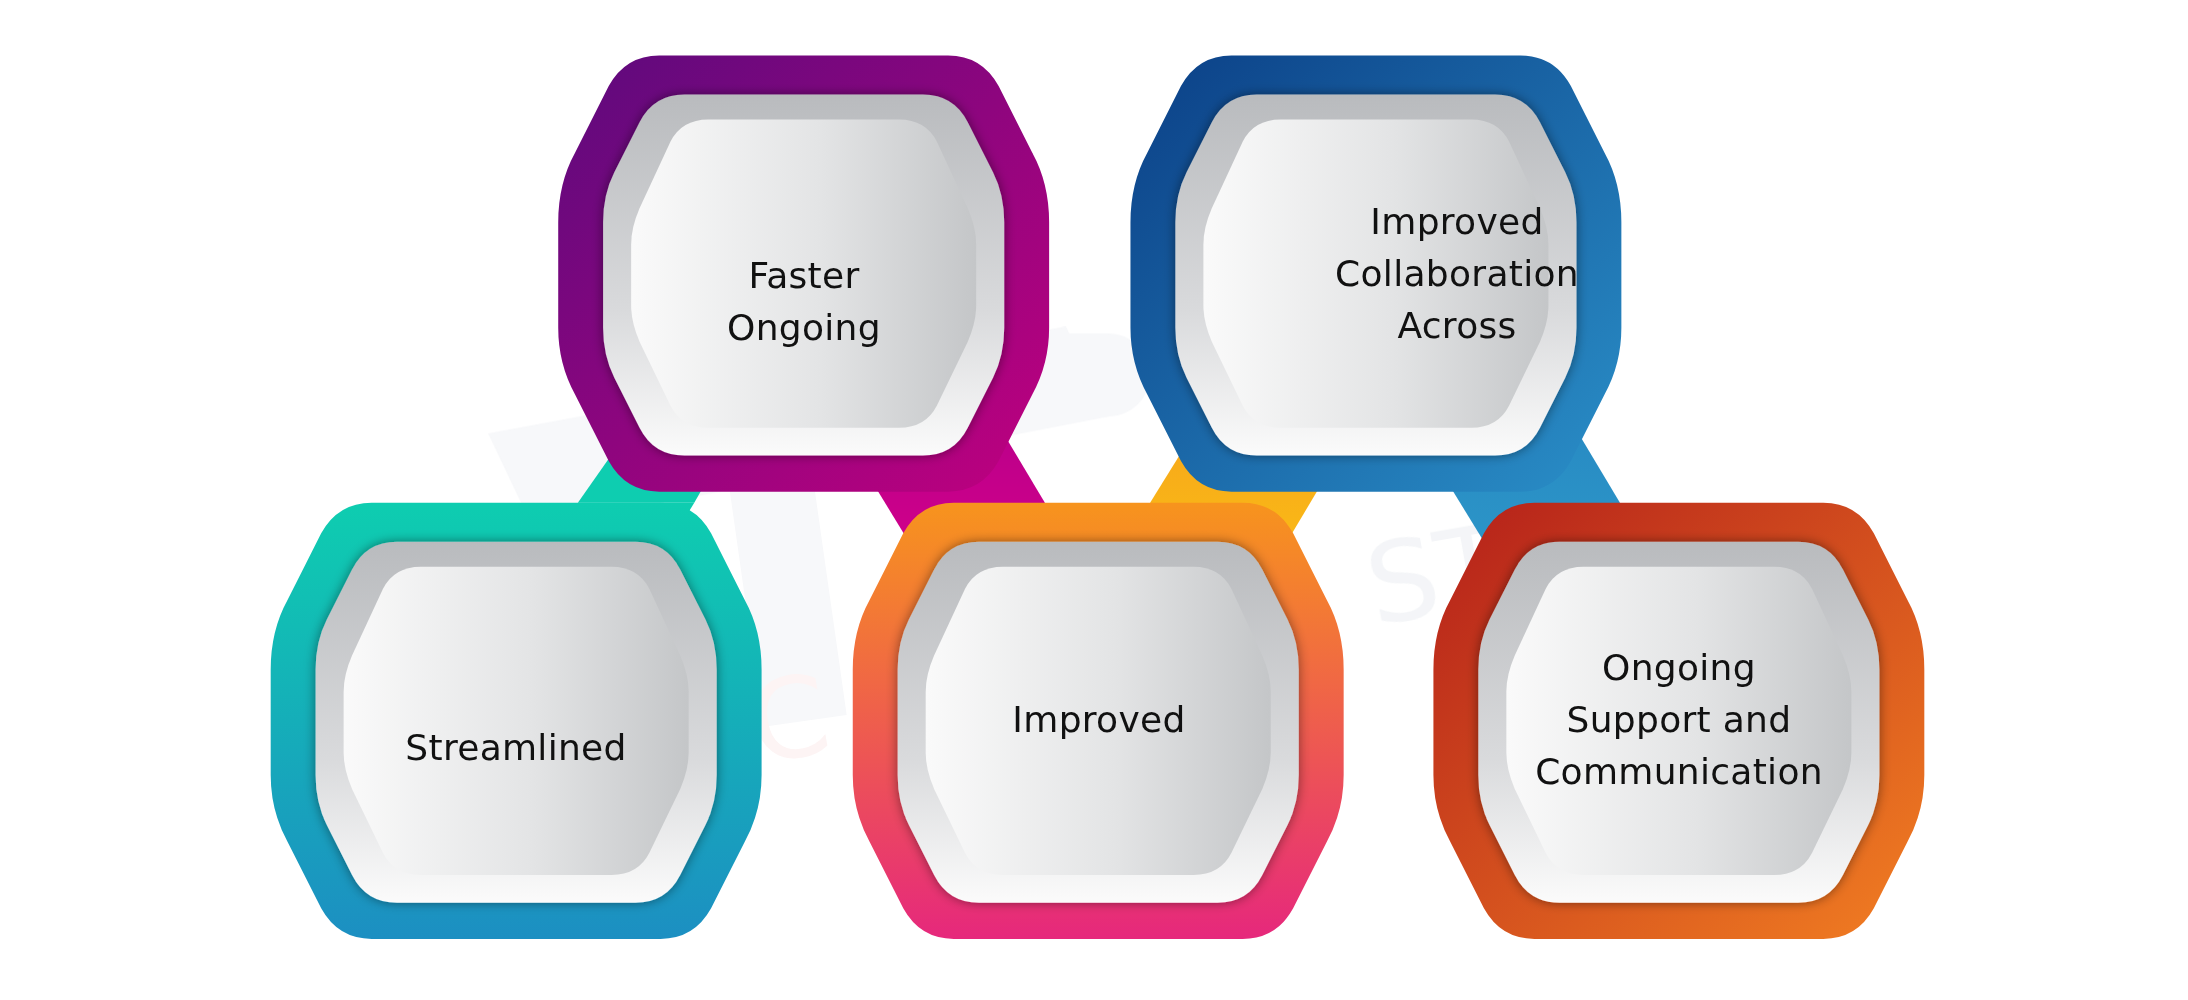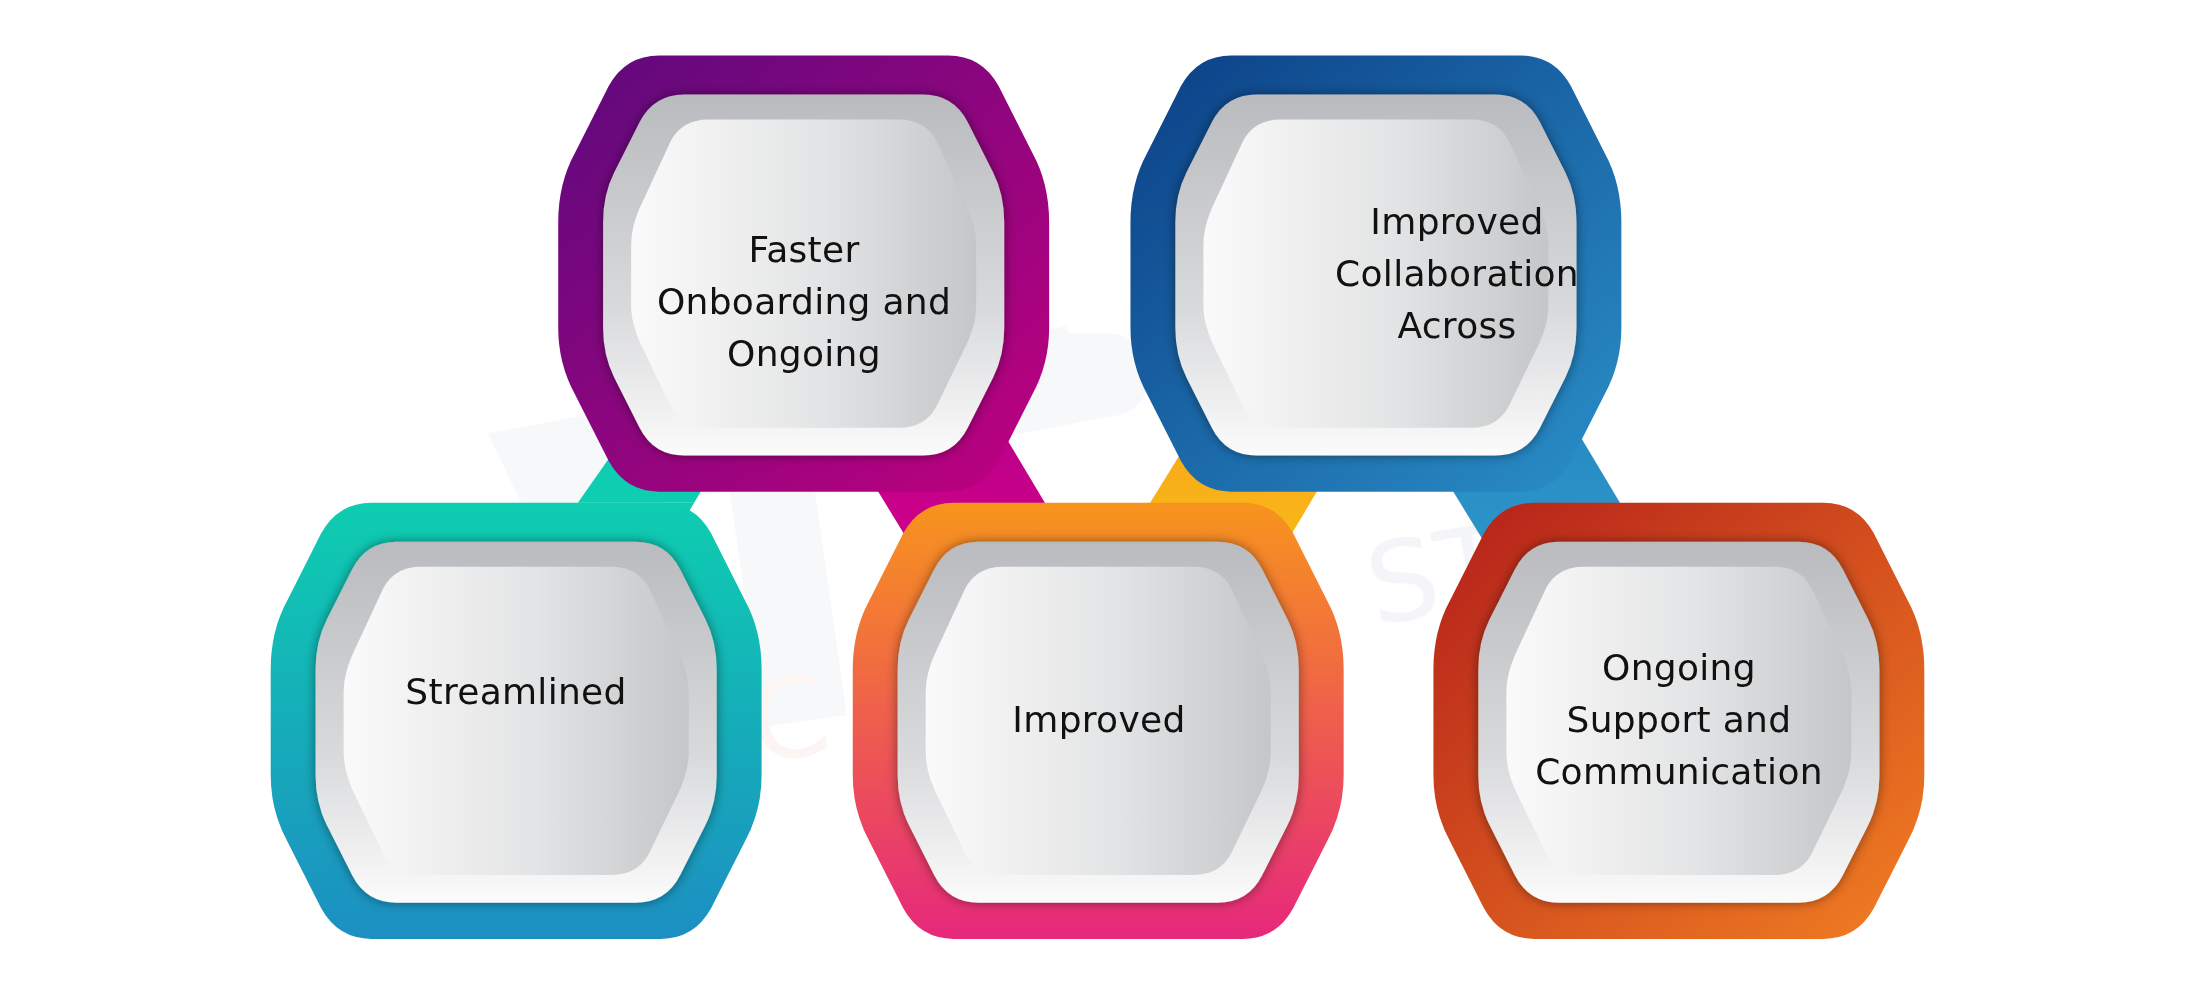--- a/index.html
+++ b/index.html
@@ -112,31 +112,30 @@
 
   <g>
     <path d="M1094,362 L1300,362 Q1324,362 1336,384 L1360,432 Q1372,454 1372,482 L1372,558 Q1372,584 1360,606 L1336,654 Q1324,676 1300,676 L1094,676 Q1070,676 1058,654 L1034,606 Q1022,584 1022,558 L1022,482 Q1022,454 1034,432 L1058,384 Q1070,362 1094,362 Z" fill="url(#g-ongoing)"></path>
     <path d="M1112,390 L1282,390 Q1304,390 1314,410 L1332,446 Q1340,462 1340,482 L1340,558 Q1340,578 1332,594 L1314,630 Q1304,650 1282,650 L1112,650 Q1090,650 1080,630 L1062,594 Q1054,578 1054,558 L1054,482 Q1054,462 1062,446 L1080,410 Q1090,390 1112,390 Z" fill="url(#g-ring)" filter="url(#inner-shadow)"></path>
     <path d="M1129,408 L1265,408 Q1284,408 1292,424 L1314,472 Q1320,486 1320,498 L1320,542 Q1320,554 1314,568 L1292,614 Q1284,630 1265,630 L1129,630 Q1110,630 1102,614 L1080,568 Q1074,554 1074,542 L1074,498 Q1074,486 1080,472 L1102,424 Q1110,408 1129,408 Z" fill="url(#g-core)"></path>
   </g>
 </svg>
 
 <div class="label" style="left:804px; top:274px;margin-top:28px;">
   <span>Faster</span>
-  <span>Onboarding and</span>
   <span>Ongoing</span>
 </div>
 
 <div class="label" style="left:1457px; top:274px;">
   <span>Improved</span>
   <span>Collaboration</span>
   <span>Across</span>
 </div>
 
-<div class="label" style="left:516px; top:692px;">
+<div class="label" style="left:516px; top:748px;">
   <span>Streamlined</span>
 </div>
 
 <div class="label" style="left:1099px; top:720px;">
   <span>Improved</span>
 </div>
 
 <div class="label" style="left:1679px; top:720px;">
   <span>Ongoing</span>
   <span>Support and</span>

